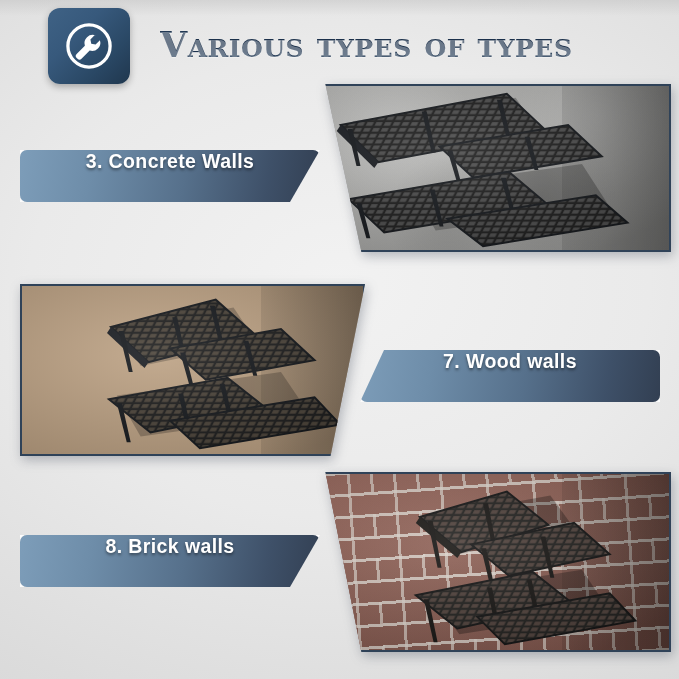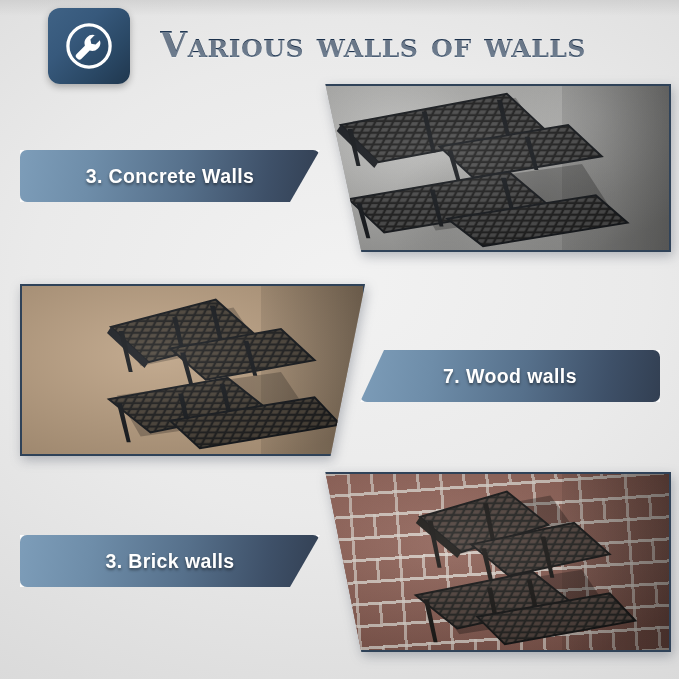--- a/index.html
+++ b/index.html
@@ -142,21 +142,21 @@
         #000 0px, #000 22px, transparent 22px, transparent 44px);
   }
 
   .shelf-svg { position:absolute; inset:0; width:100%; height:100%; }
 
   
   .banner {
     position:absolute;
     height:52px;
     z-index:6;
-    display:flex; align-items:center;
+    display:flex; align-items:flex-start;
     padding:0 22px;
     color:#ffffff;
     font-weight:700;
     font-size:19.5px;
     letter-spacing:.4px;
     text-shadow:0 2px 3px rgba(0,0,0,.45);
     background:linear-gradient(100deg,#7d9db9 0%, #6e8da9 24%, #56708b 55%, #3e5068 82%, #323f52 100%);
     box-shadow:0 0 0 4px rgba(255,255,255,.92), 0 4px 8px rgba(70,80,95,.35);
     border-radius:7px;
   }
@@ -183,21 +183,21 @@
 
   <div id="logo-badge">
     <div class="wrench-wrap">
       <svg viewBox="0 0 64 64" width="50" height="50" aria-hidden="true">
         <circle cx="32" cy="32" r="27" fill="none" stroke="#ffffff" stroke-width="4.2"></circle>
         <path d="M40.5 18.5a10.6 10.6 0 0 0-13.8 13.2L16.2 42.2a3.6 3.6 0 0 0 0 5.1l1.1 1.1a3.6 3.6 0 0 0 5.1 0l10.5-10.5A10.6 10.6 0 0 0 46 24.6l-5.6 5.6-5.5-1.1-1.1-5.5 5.6-5.6z" fill="#ffffff"></path>
       </svg>
     </div>
   </div>
 
-  <div id="title">Various walls of walls</div>
+  <div id="title">Various types of types</div>
 </div>
 
 <div class="panel slant-left" id="panel-concrete" style="left:311px; top:84px; width:360px; height:168px;">
   <div class="clip">
     <div class="wall">
       <div class="tex-concrete"></div>
       <div class="shade-right"></div>
       <svg class="shelf-svg" viewBox="0 0 360 168" preserveAspectRatio="none">
         <defs>
           <pattern id="gridC" width="9" height="6" patternUnits="userSpaceOnUse" patternTransform="skewX(-26)">
@@ -328,14 +328,14 @@
 
 <div class="banner tip-right" id="banner-concrete">
   <span class="label">3. Concrete Walls</span>
 </div>
 
 <div class="banner tip-left" id="banner-wood">
   <span class="label">7. Wood walls</span>
 </div>
 
 <div class="banner tip-right" id="banner-brick">
-  <span class="label">3. Brick walls</span>
+  <span class="label">8. Brick walls</span>
 </div>
 
 </body></html>

